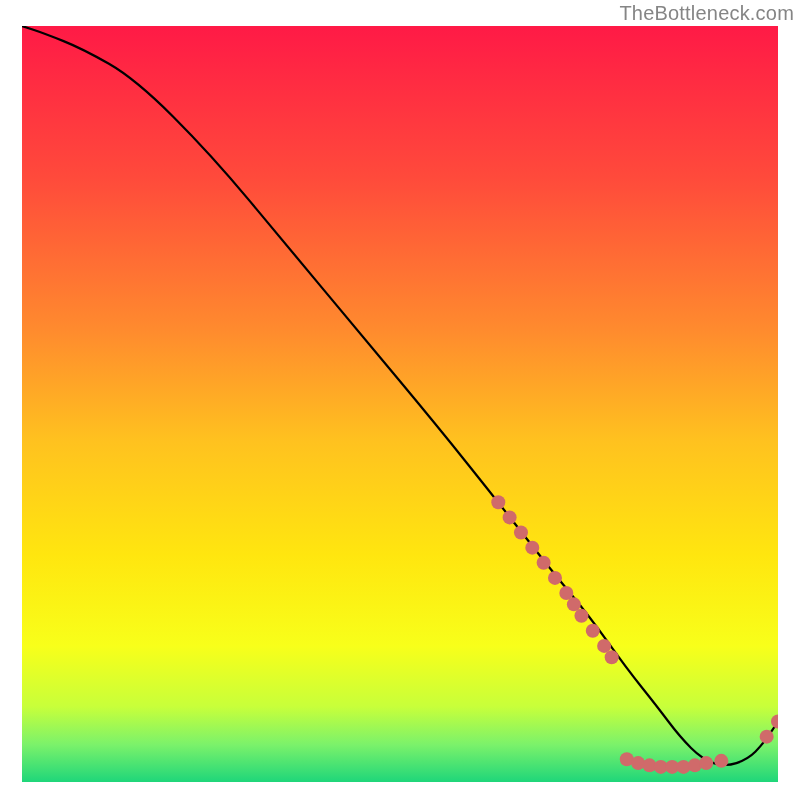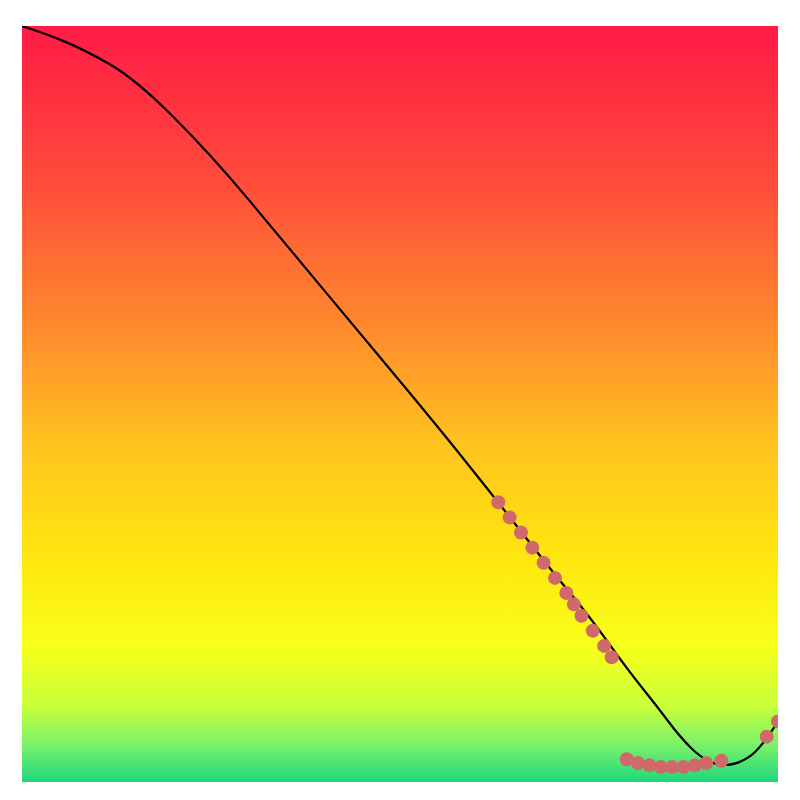--- a/index.html
+++ b/index.html
@@ -33,20 +33,21 @@
     height: 756px;
   }
   .plot svg {
     display: block;
   }
 </style>
 </head>
 <body>
 
 <div class="root">
+  <div class="attribution">TheBottleneck.com</div>
 
   <div class="plot">
     <svg id="chart-svg" width="756" height="756" viewBox="0 0 756 756">
       <defs>
         <linearGradient id="bg-grad" x1="0" y1="0" x2="0" y2="1">
             <stop offset="0.0%" stop-color="#ff1a46"></stop>
             <stop offset="20.0%" stop-color="#ff4a3b"></stop>
             <stop offset="40.0%" stop-color="#ff8a2e"></stop>
             <stop offset="55.0%" stop-color="#ffc21f"></stop>
             <stop offset="70.0%" stop-color="#ffe60f"></stop>

